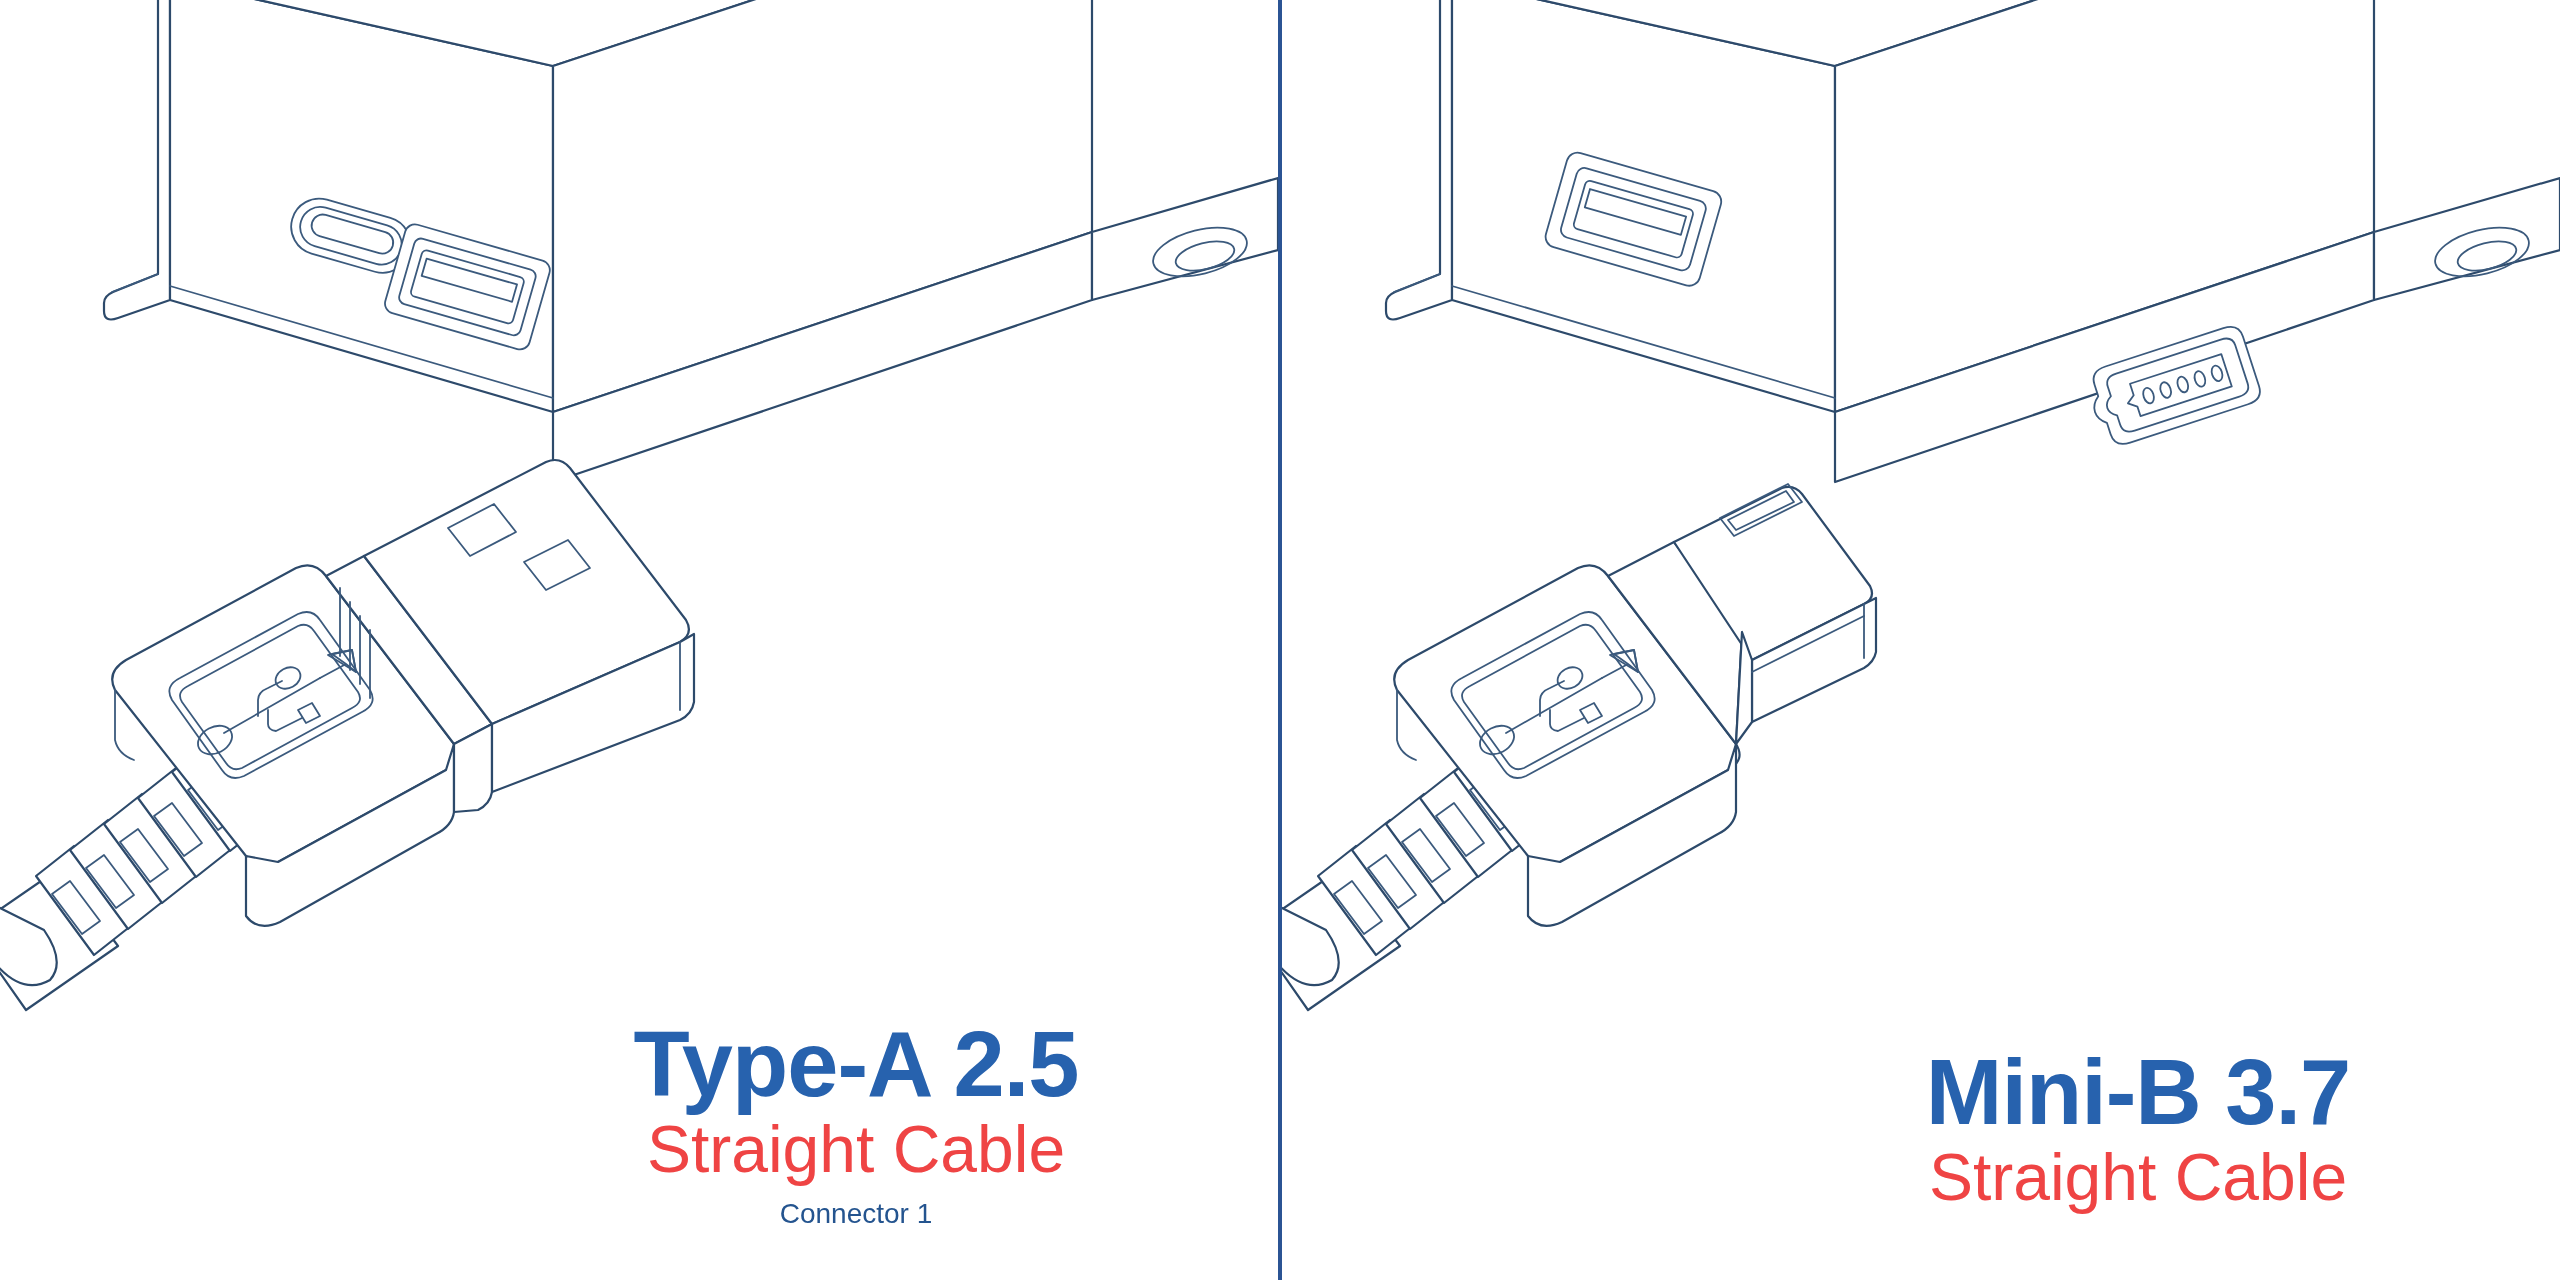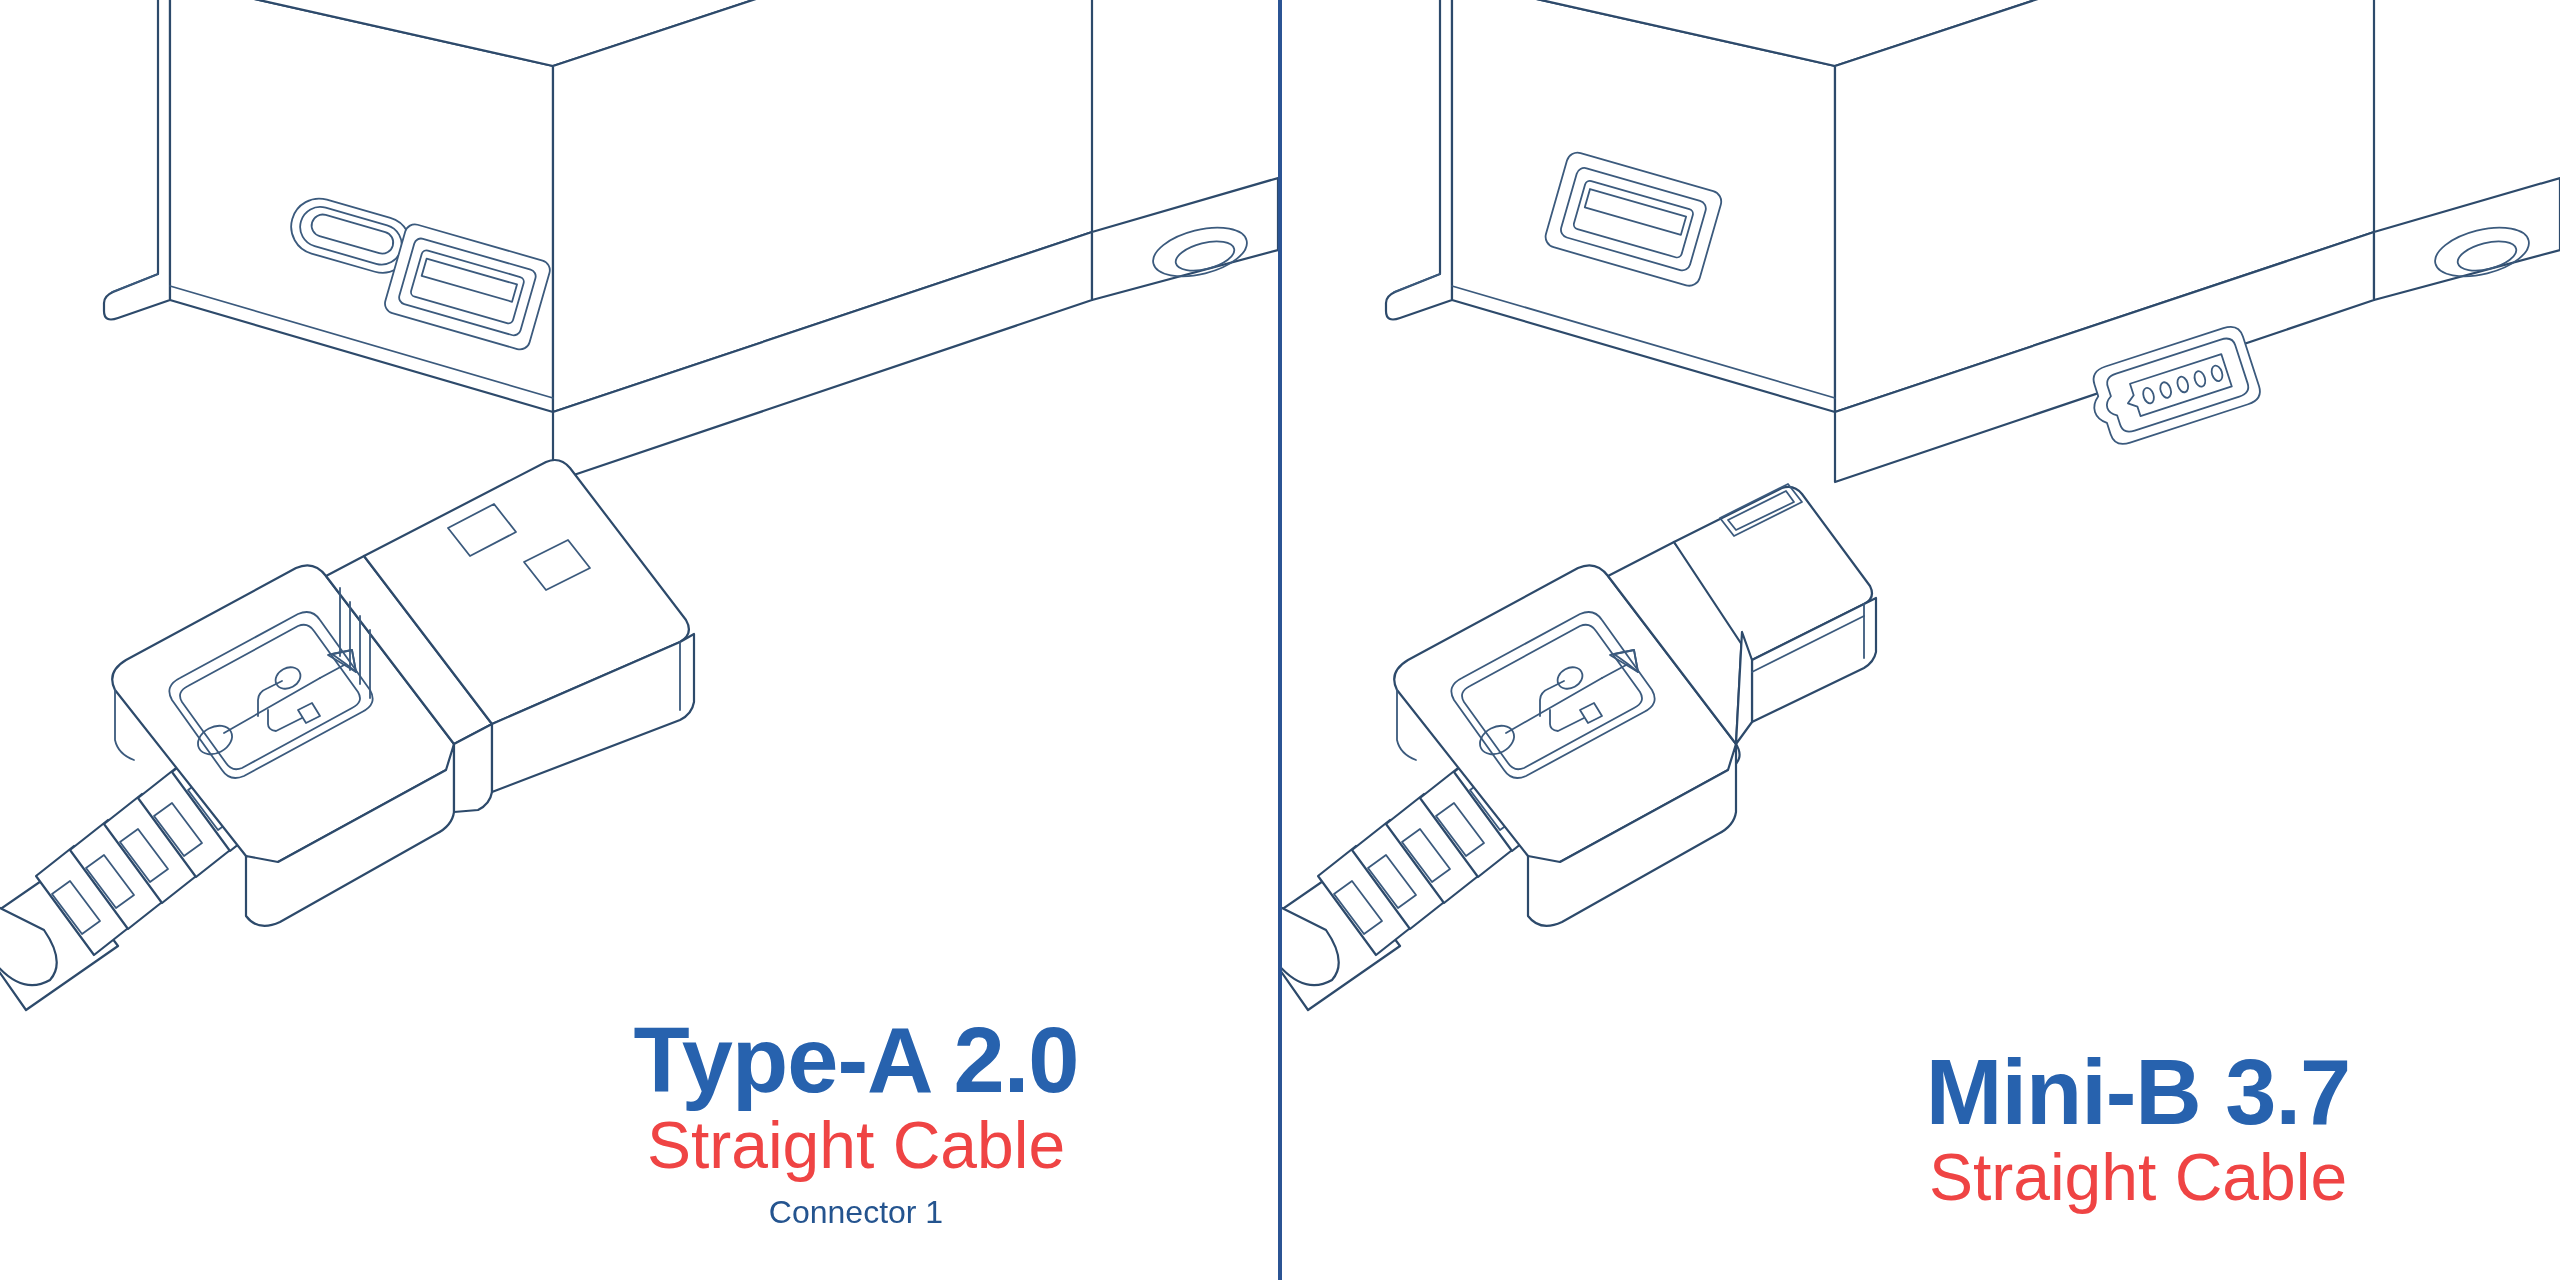--- a/index.html
+++ b/index.html
@@ -65,21 +65,21 @@
   .caption .subtitle {
     display: block;
     font-size: 66px;
     font-weight: 400;
     color: #ef4444;
     letter-spacing: 0px;
     margin-bottom: 18px;
   }
   .caption .note {
     display: block;
-    font-size: 32px;
+    font-size: 28px;
     font-weight: 400;
     color: #24548f;
     letter-spacing: 0px;
   }
   .ln-t { fill: none; stroke: #3b5a7d; stroke-width: 1.8; stroke-linejoin: round; stroke-linecap: round; }
   .ln-f { fill: #ffffff; stroke: #2d4a6b; stroke-width: 2.2; stroke-linejoin: round; stroke-linecap: round; }
   .ln-ff{ fill: #ffffff; stroke: #3b5a7d; stroke-width: 1.8; stroke-linejoin: round; stroke-linecap: round; }
   .logo-fill { fill: #ccd9ec; }
 </style>
 </head>
@@ -211,21 +211,21 @@
           <path class="ln-f" d="M492,724 L680,642 L694,634 L694,702 Q692,714 680,720 L492,792 Z"></path>
           <path class="ln-t" d="M680,642 L680,710"></path>
 
           <path class="ln-t" d="M448,528 L494,504 L516,532 L470,556 Z"></path>
           <path class="ln-t" d="M524,562 L568,540 L590,568 L546,590 Z"></path>
         </g>
       </g>
     </svg>
 
     <div class="caption">
-      <span class="title">Type-A 2.0</span>
+      <span class="title">Type-A 2.5</span>
       <span class="subtitle">Straight Cable</span>
       <span class="note">Connector 1</span>
     </div>
   </div>
 
   <div class="divider"></div>
 
   <div class="panel" id="panel-right">
 
     <svg class="art" viewBox="0 0 1278 1280">

